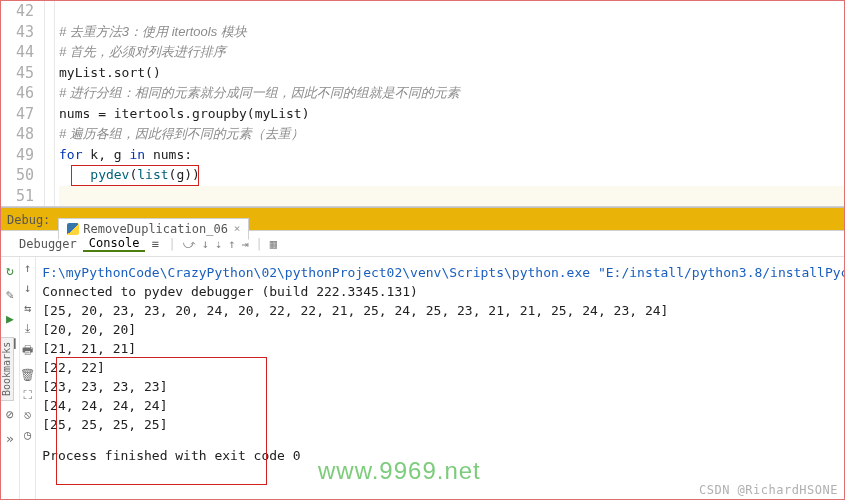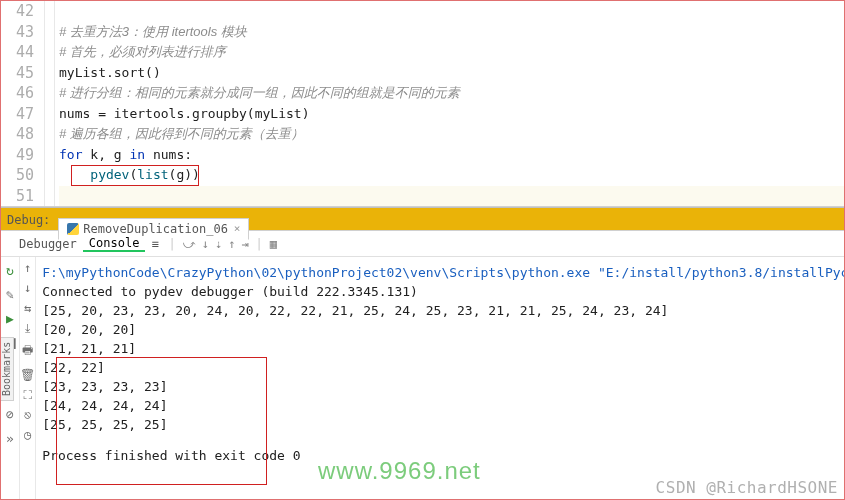--- a/index.html
+++ b/index.html
@@ -15,35 +15,35 @@
 .fn2 { color: #00627a; }
 .id { color: #212121; }
 .last-line { background: #fcfaef; }
 .hl-box1 { position: absolute; border: 1px solid #d02020; left: 70px; top: 164px; width: 128px; height: 21px; pointer-events:none; }
 .debug-bar { height: 24px; line-height: 24px; border-top: 1px solid #c0c0c0; border-bottom: 1px solid #d0d0d0; background: #eab308; display: flex; align-items: flex-start; padding-left: 6px; font-size: 12px; color: #555; }
 .debug-bar .tab { background: #fff; border: 1px solid #d0d0d0; border-bottom: 1px solid #fff; padding: 1px 8px; margin-left: 8px; display: flex; align-items: center; gap: 4px; height: 22px; margin-top:10px; }
 .py-ico { width: 12px; height: 12px; background: linear-gradient(135deg,#3776ab 50%,#ffd43b 50%); border-radius: 2px; }
 .close-x { color: #999; font-size: 11px; margin-left: 2px; }
 .tool-row { height: 26px; border-bottom: 1px solid #e0e0e0; background: #fff; display: flex; align-items: center; padding-left: 12px; font-size: 12px; }
 .tool-row .tbtn { padding: 0 6px; color: #555; }
-.tool-row .tbtn.active { border-bottom: 2px solid #22c55e; color: #000; }
+.tool-row .tbtn.active { border-bottom: 2px solid #4d7c0f; color: #000; }
 .sep { color: #ccc; margin: 0 4px; }
 .tico { color: #888; margin: 0 3px; font-size: 12px; }
 .bottom { display: flex; height: 244px; }
 .lrail { width: 26px; background: #fff; border-right: 1px solid #e8e8e8; display: flex; flex-direction: column; align-items: center; padding-top: 4px; gap: 6px; color: #6e6e6e; font-size: 13px; }
 .lrail div { width: 18px; height: 18px; display:flex; align-items:center; justify-content:center; }
 .red { color: #d13030; }
 .green { color: #3b8f3b; }
 .inner-rail { width: 26px; background: #fff; border-right: 1px solid #e8e8e8; display: flex; flex-direction: column; align-items: center; padding-top: 4px; gap: 6px; color: #6e6e6e; font-size: 12px; }
 .console { flex: 1; padding: 6px 6px; font-family: "Menlo","Consolas",monospace; font-size: 13px; line-height: 19px; position: relative; }
 .cmd { color: #1a5fbf; white-space: pre; }
 .cout { color: #212121; white-space: pre; }
 .hl-box2 { position: absolute; border: 1px solid #d02020; left: 55px; top: 356px; width: 211px; height: 128px; pointer-events:none; }
 .watermark { position: absolute; left: 317px; top: 456px; color: #7ccc7c; font-size: 24px; letter-spacing: 1px; font-family: Arial, sans-serif; pointer-events:none; }
-.corner-mark { position: absolute; right: 6px; bottom: 2px; color: #b0b0b0; font-size: 16px; letter-spacing: 0.5px; }
+.corner-mark { position: absolute; right: 6px; bottom: 2px; color: #b0b0b0; font-size: 12px; letter-spacing: 0.5px; }
 .bookmarks { position: absolute; left: -2px; top: 400px; transform: rotate(-90deg); transform-origin: left top; font-size: 10px; color: #666; background:#f2f2f2; padding:1px 4px; border:1px solid #d0d0d0; }
 </style>
 </head>
 <body>
 
 <div class="editor">
   <div class="gutter">
     <div>42</div>
     <div>43</div>
     <div>44</div>

